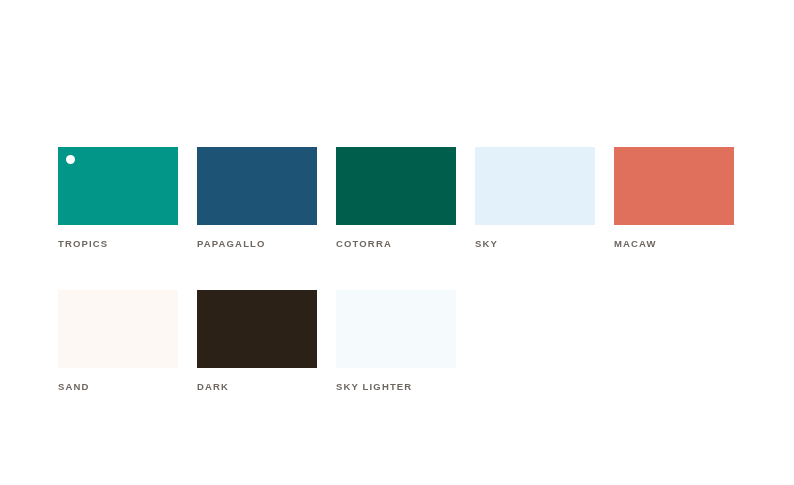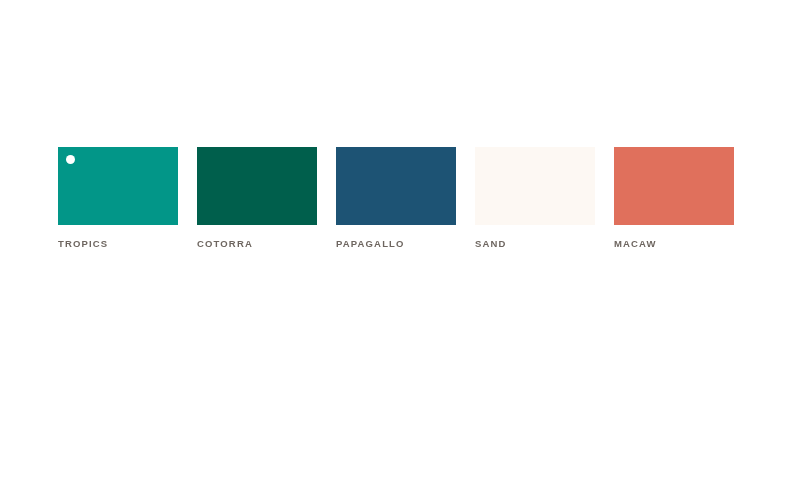--- a/index.html
+++ b/index.html
@@ -67,29 +67,41 @@
 
 <div class="palette-board">
   <div class="swatch-grid">
       <div class="swatch-cell">
         <div class="swatch-chip" style="background: rgb(2, 150, 136);">
           <span class="swatch-dot" style="background: rgb(255, 255, 255);"></span>
         </div>
         <div class="swatch-label">TROPICS</div>
       </div>
       <div class="swatch-cell">
+        <div class="swatch-chip" style="background: rgb(29, 83, 116);"></div>
+        <div class="swatch-label">PAPAGALLO</div>
+      </div>
+      <div class="swatch-cell">
         <div class="swatch-chip" style="background: rgb(0, 95, 76);"></div>
         <div class="swatch-label">COTORRA</div>
       </div>
       <div class="swatch-cell">
-        <div class="swatch-chip" style="background: rgb(29, 83, 116);"></div>
-        <div class="swatch-label">PAPAGALLO</div>
+        <div class="swatch-chip" style="background: rgb(227, 241, 250);"></div>
+        <div class="swatch-label">SKY</div>
+      </div>
+      <div class="swatch-cell">
+        <div class="swatch-chip" style="background: rgb(224, 112, 92);"></div>
+        <div class="swatch-label">MACAW</div>
       </div>
       <div class="swatch-cell">
         <div class="swatch-chip" style="background: rgb(253, 248, 243);"></div>
         <div class="swatch-label">SAND</div>
       </div>
       <div class="swatch-cell">
-        <div class="swatch-chip" style="background: rgb(224, 112, 92);"></div>
-        <div class="swatch-label">MACAW</div>
+        <div class="swatch-chip" style="background: rgb(43, 33, 23);"></div>
+        <div class="swatch-label">DARK</div>
+      </div>
+      <div class="swatch-cell">
+        <div class="swatch-chip" style="background: rgb(245, 250, 253);"></div>
+        <div class="swatch-label">SKY LIGHTER</div>
       </div>
     </div>
 </div>
 
 </body></html>

